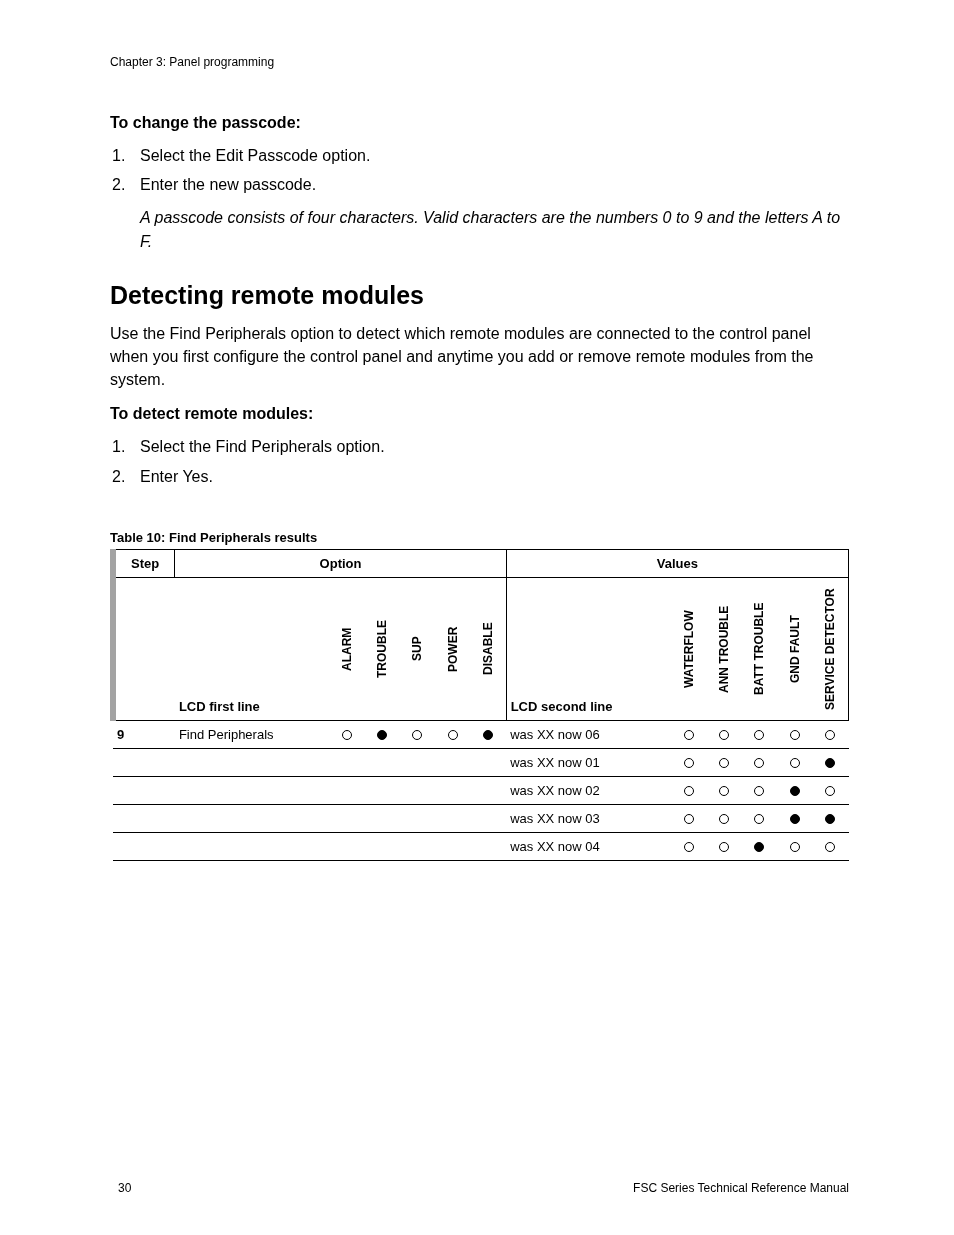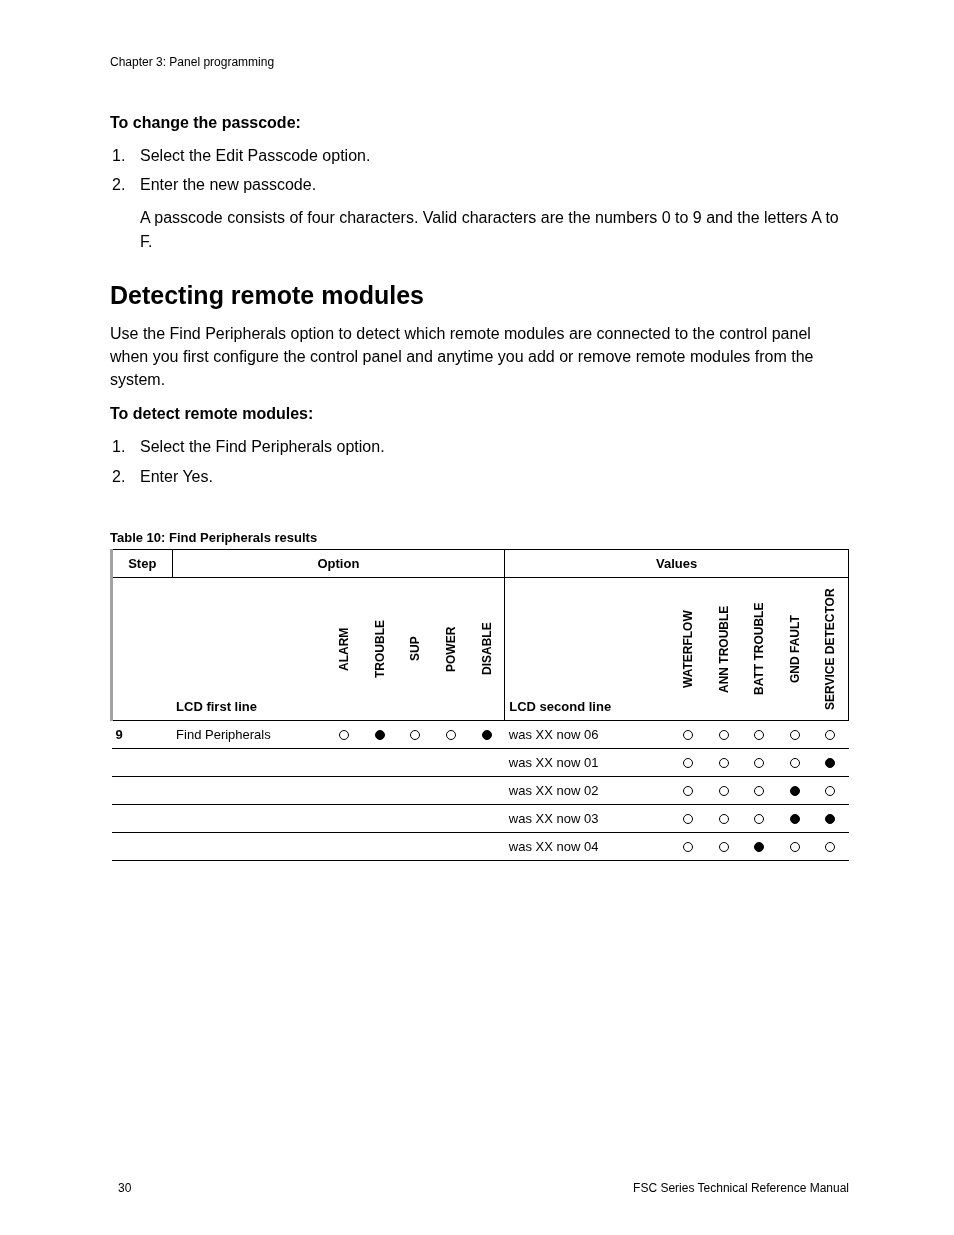--- a/index.html
+++ b/index.html
@@ -42,20 +42,21 @@
     flex:none;
     padding-left:2px;
   }
   .num-list .txt{flex:1;}
   .indent-para{
     font-size:16px;
     line-height:1.45;
     margin-left:30px;
     margin-top:2px;
     margin-bottom:22px;
+    font-style:italic;
   }
   h2.section{
     font-size:25px;
     color:#000000;
     font-weight:bold;
     margin:28px 0 12px 0;
   }
   .body-para{
     font-size:16px;
     line-height:1.45;
@@ -73,21 +74,21 @@
     width:100%;
     font-size:13px;
   }
   table.results th,table.results td{
     padding:6px 4px;
     text-align:left;
     vertical-align:bottom;
   }
   .brd-top{border-top:1px solid #000;}
   .brd-bot{border-bottom:1px solid #000;}
-  .brd-left{border-left:3px solid #a3a3a3;}
+  .brd-left{border-left:6px solid #a3a3a3;}
   .brd-right{border-right:1px solid #000;}
   .center{text-align:center !important;}
   .vtext{
     writing-mode:vertical-rl;
     transform:rotate(180deg);
     font-weight:bold;
     font-size:12px;
     white-space:nowrap;
     display:inline-block;
     height:130px;

